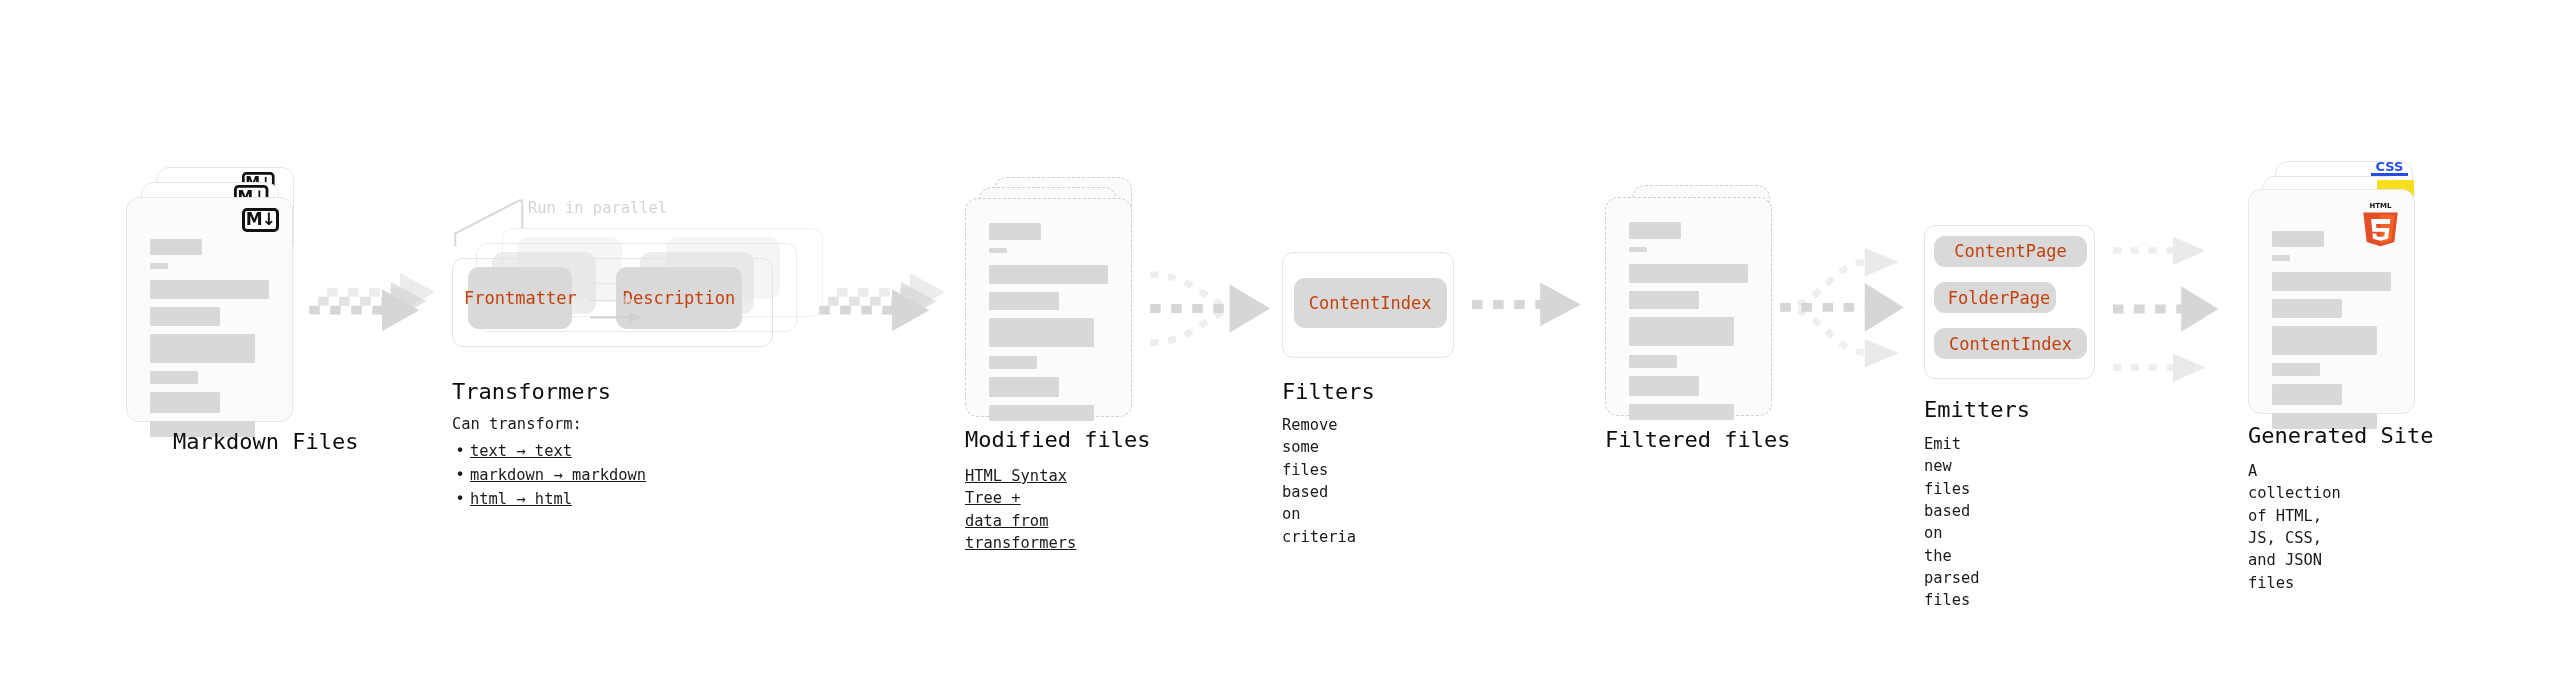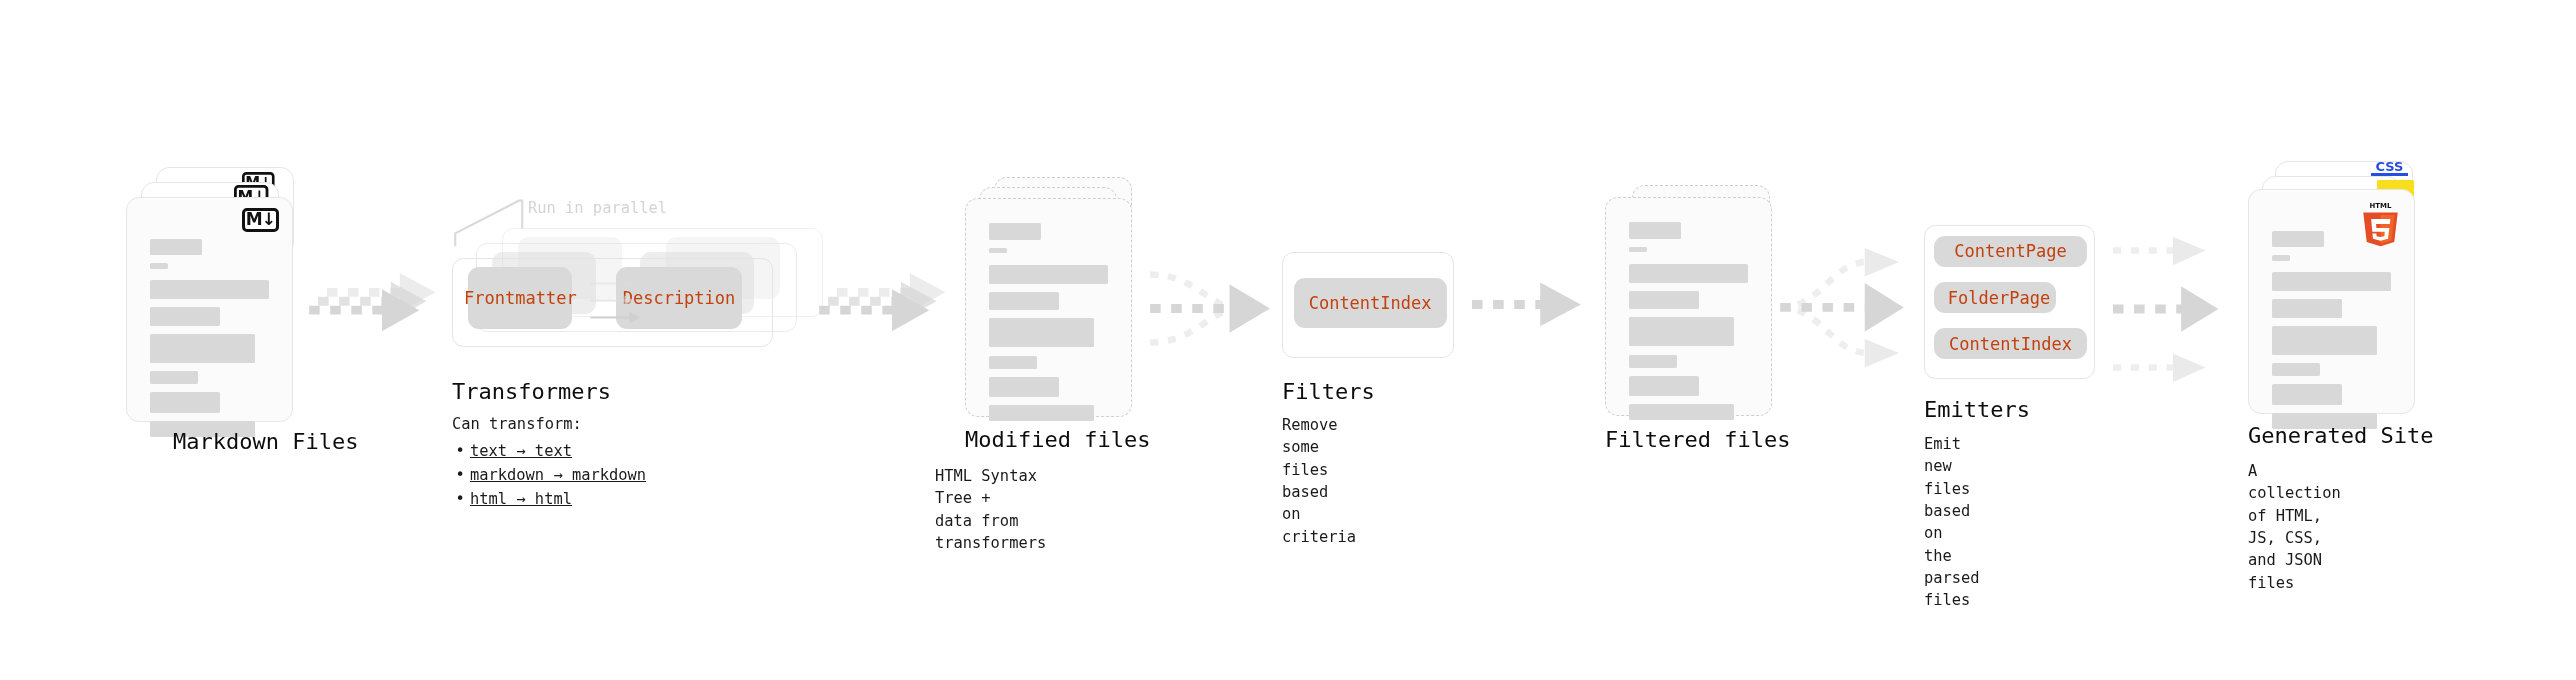--- a/index.html
+++ b/index.html
@@ -225,21 +225,21 @@
         <div class="bar" style="width:18px;height:5.7px;margin-bottom:11.4px;"></div>
         <div class="bar" style="width:100%;height:18.7px;"></div>
         <div class="bar" style="width:59%;height:18.7px;"></div>
         <div class="bar" style="width:88%;height:29px;"></div>
         <div class="bar" style="width:40%;height:13px;"></div>
         <div class="bar" style="width:59%;height:20.3px;"></div>
         <div class="bar" style="width:88%;height:16.3px;"></div>
       </div>
     </div>
     <div class="title" style="left:965px;top:427px;">Modified files</div>
-    <div class="desc" style="left:935px;top:465px;">HTML Syntax Tree +
+    <div class="desc" style="left:965px;top:465px;text-decoration:underline;">HTML Syntax Tree +
 data from transformers</div>
   </div>
 
   <svg style="left:1142px;top:258px;width:154px;height:114px;" viewBox="0 0 190 140" width="154" height="114">
     <path class="dash-thin" d="M10,20 C60,20 78,52 110,62" opacity=".55"></path>
     <path class="dash-thin" d="M10,104 C60,104 78,72 110,62" opacity=".55"></path>
     <line class="dash" x1="10" y1="62" x2="112" y2="62"></line>
     <polygon class="arrowhead" points="108,32 158,62 108,92"></polygon>
   </svg>
 

